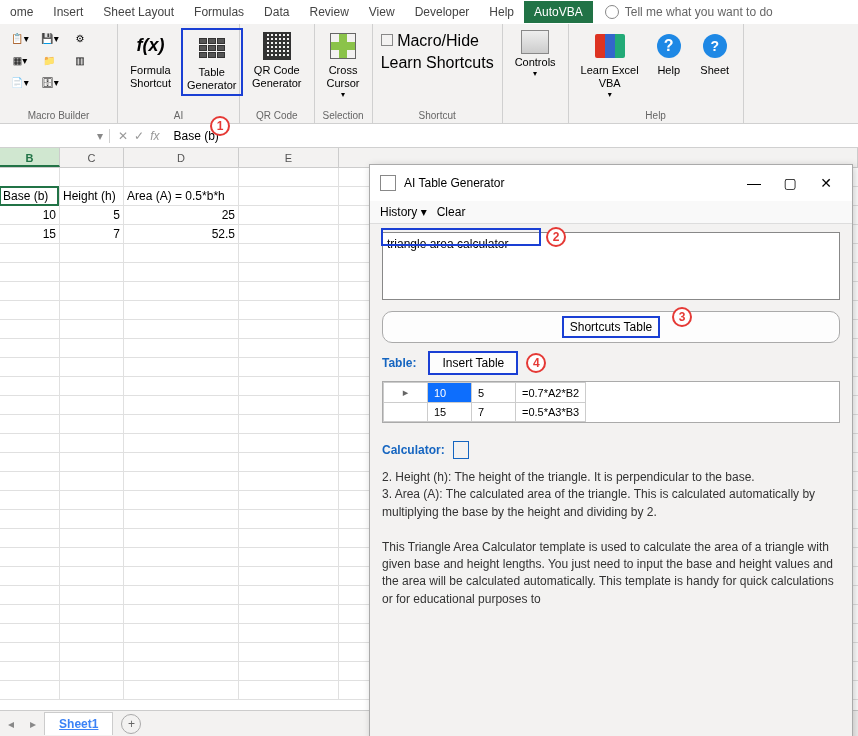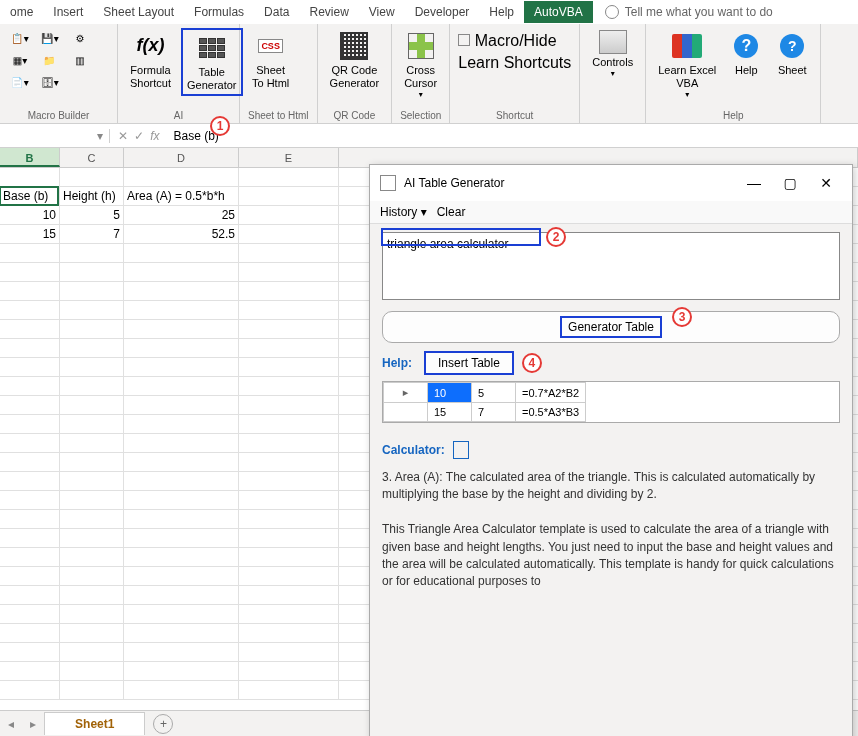--- a/index.html
+++ b/index.html
@@ -77,21 +77,21 @@
 .preview th, .preview td { border: 1px solid #ccc; padding: 3px 6px; text-align: left; min-width: 44px; }
 .preview th { background: #f3f2f1; font-weight: normal; }
 .preview .sel-cell { background: #0d6efd; color: #fff; }
 .preview .row-ind { width: 18px; text-align: center; color: #666; }
 .desc-label { color: #1565c0; font-weight: bold; margin-top: 18px; display: flex; gap: 8px; align-items: center; }
 .doc-icon { width: 16px; height: 18px; border: 1px solid #1565c0; position: relative; }
 .desc-text { margin-top: 10px; line-height: 1.45; color: #333; }
 
 
 .sheettabs { position: absolute; bottom: 0; left: 0; right: 0; height: 26px; border-top: 1px solid #ccc; display: flex; align-items: center; font-size: 12px; background: #f3f2f1; }
-.sheettab { padding: 4px 30px; background: #fff; border: 1px solid #ccc; border-bottom: none; font-weight: bold; color: #a16207; }
+.sheettab { padding: 4px 14px; background: #fff; border: 1px solid #ccc; border-bottom: none; font-weight: bold; color: #3b82f6; text-decoration: underline; }
 .addsheet { width: 20px; height: 20px; border: 1px solid #aaa; border-radius: 50%; margin-left: 8px; text-align: center; line-height: 18px; color: #666; }
 .hscroll { position: absolute; right: 12px; bottom: 4px; width: 400px; height: 16px; background: #eee; display: flex; }
 .hscroll .thumb { width: 40px; height: 100%; background: #ccc; }
 .hscroll .arr { width: 16px; text-align: center; color: #666; }
 </style>
 </head>
 <body>
 
 <div class="tabs">
   <span class="tab">ome</span>
@@ -154,32 +154,20 @@
               <span></span>
             </div>
           </div>
         <span style="white-space:pre-line">Table
 Generator</span>
       </div>
     </div>
     <div class="rgroup-label">AI</div>
   </div>
 
-  <div class="rgroup">
-    <div class="rgroup-body">
-      <div class="big-btn">
-        <div class="icon">
-            <span class="css-icon">CSS</span>
-          </div>
-        <span style="white-space:pre-line">Sheet
-To Html</span>
-      </div>
-    </div>
-    <div class="rgroup-label">Sheet to Html</div>
-  </div>
 
   <div class="rgroup">
     <div class="rgroup-body">
       <div class="big-btn">
         <div class="icon">
             <div class="qr-icon"></div>
           </div>
         <span style="white-space:pre-line">QR Code
 Generator</span>
       </div>
@@ -459,27 +447,27 @@
     <span><span>History</span> ▾</span>
     <span>Clear</span>
   </div>
   <div class="dlg-body">
     <textarea class="prompt-box" style="">triangle area calculator</textarea>
     <div class="prompt-hl" style="left:11px;top:63px;width:160px;height:18px"></div>
     <div class="anno" style="left:176px;top:62px">2</div>
 
     <div class="gen-row">
       <div class="gen-btn">
-        <span class="gen-hl">Generator Table</span>
+        <span class="gen-hl">Shortcuts Table</span>
       </div>
     </div>
     <div class="anno" style="left:302px;top:142px">3</div>
 
     <div class="tbl-row">
-      <span class="tbl-label">Help:</span>
+      <span class="tbl-label">Table:</span>
       <span class="insert-btn">Insert Table</span>
       <div class="anno" style="position:static;margin-left:-4px">4</div>
     </div>
 
     <div class="preview">
       <table>
         <tbody>
         <tr>
           <td class="row-ind">▸</td>
           <td class="sel-cell">10</td>
@@ -494,20 +482,21 @@
         </tr>
       </tbody>
         </table>
     </div>
 
     <div class="desc-label">
       <span>Calculator:</span>
       <span class="doc-icon"></span>
     </div>
     <div class="desc-text">
+      <div>2. Height (h): The height of the triangle. It is perpendicular to the base.</div>
       <div>3. Area (A): The calculated area of the triangle. This is calculated automatically by multiplying the base by the height and dividing by 2.</div>
       <br>
       <div>This Triangle Area Calculator template is used to calculate the area of a triangle with given base and height lengths. You just need to input the base and height values and the area will be calculated automatically. This template is handy for quick calculations or for educational purposes to</div>
     </div>
   </div>
 </div>
 
 <div class="sheettabs">
   <span style="padding:0 8px;color:#888">◂</span>
   <span style="padding:0 8px;color:#888">▸</span>

